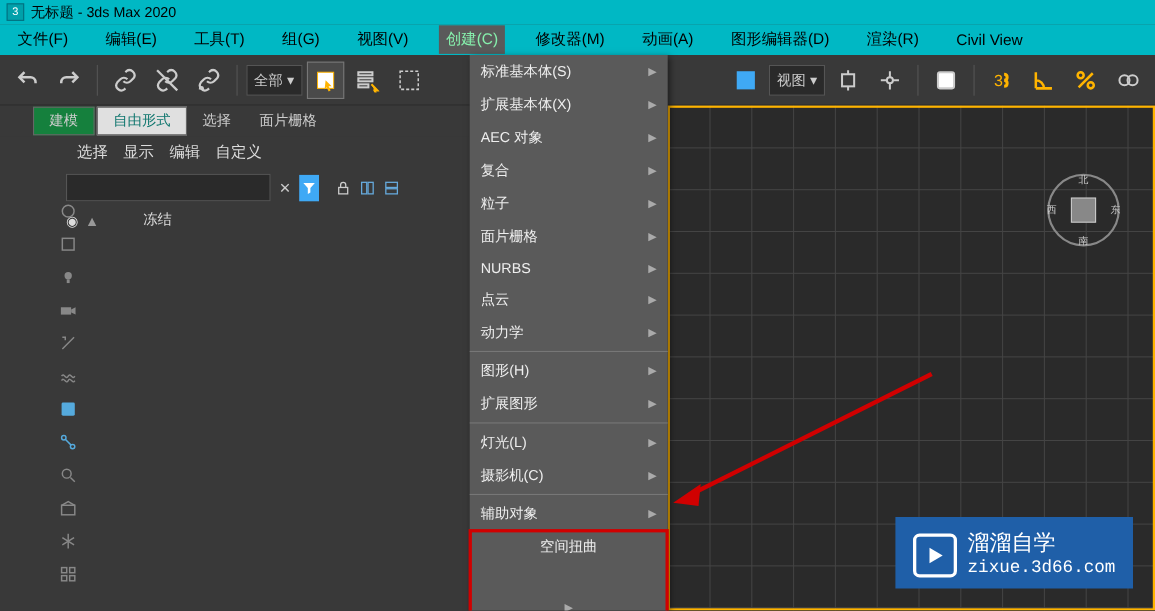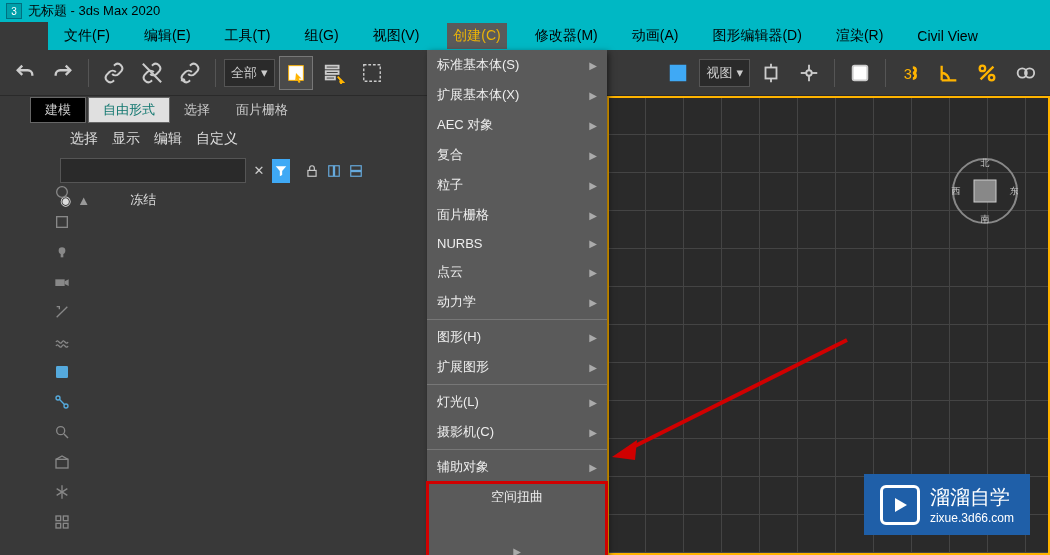--- a/index.html
+++ b/index.html
@@ -1,36 +1,36 @@
 <!DOCTYPE html>
 <html><head>
 <meta charset="utf-8">
 <style>
   * { box-sizing: border-box; margin: 0; padding: 0; font-family: "Microsoft YaHei", sans-serif; }
   body { background: #393939; color: #ccc; width: 1050px; height: 555px; overflow: hidden; position: relative; font-size: 13px; }
   
   .title-bar { background: #00b8c4; height: 22px; display: flex; align-items: center; padding: 0 6px; color: #000; font-size: 13px; }
   .title-bar .icon { width: 16px; height: 16px; background: #00a0aa; border: 1px solid #007080; display: flex; align-items: center; justify-content: center; font-size: 10px; color: #fff; margin-right: 6px; }
   
-  .menu-bar { background: #00b8c4; height: 28px; display: flex; align-items: center; padding: 0 10px; gap: 22px; color: #000; font-size: 14px; margin-left: 48px; }
+  .menu-bar { background: #00b8c4; height: 28px; display: flex; align-items: center; padding: 0 10px; gap: 22px; color: #000; font-size: 14px; }
   .menu-bar .menu-item { cursor: pointer; padding: 4px 6px; }
-  .menu-bar .menu-item.active { background: #5a5a5a; color: #eab308; }
+  .menu-bar .menu-item.active { background: #5a5a5a; color: #86efac; }
   
   .toolbar-main { background: #393939; height: 46px; display: flex; align-items: center; padding: 0 8px; gap: 4px; border-bottom: 1px solid #2a2a2a; }
   .tool-btn { width: 34px; height: 34px; display: flex; align-items: center; justify-content: center; cursor: pointer; color: #ccc; }
   .tool-btn svg { width: 22px; height: 22px; }
   .tool-sep { width: 1px; height: 28px; background: #555; margin: 0 4px; }
   .dropdown-select { background: #2a2a2a; color: #ccc; border: 1px solid #555; padding: 4px 6px; font-size: 13px; display:flex; align-items:center; gap:4px;justify-content:space-between;}
   .tool-btn.highlight { border: 1px solid #777; background: #4a4a4a; }
   .tool-btn.highlight svg { color: #fff; }
   .yellow { color: #ffb400; }
   .selblue { color:#3fa9f5;}
 
   .second-toolbar { background: #393939; height: 28px; display:flex; align-items:center; gap:2px; padding-left:30px; font-size:13px;}
-  .tab-btn { padding: 3px 14px; background:#000000; border:1px solid #666; color:#ccc; cursor:pointer;}
+  .tab-btn { padding: 3px 14px; background:#15803d; border:1px solid #666; color:#ccc; cursor:pointer;}
   .tab-btn.active { background:#e0e0e0; color:#0f766e;}
   .second-toolbar .label-txt{ padding:0 12px; color:#ccc;}
 
   .left-panel { position:absolute; left:0; top:124px; width:425px; bottom:0; background:#393939; }
   .panel-tabs { display:flex; gap:14px; padding:6px 70px 6px 70px; font-size:14px; color:#ddd;}
   .panel-search { display:flex; align-items:center; gap:4px; padding:4px 60px;}
   .panel-search input { flex:1; background:#2a2a2a; border:1px solid #555; color:#ccc; padding:4px; font-size:13px;}
   .panel-search .ico-btn{ width:24px; height:24px; display:flex; align-items:center; justify-content:center; cursor:pointer; color:#ccc;}
   .ico-btn.blue-bg{ background:#3fa9f5;}
   .panel-header { display:flex; padding:4px 60px; font-size:13px; color:#ddd; align-items:center;}
@@ -52,21 +52,21 @@
     background-size:38px 38px;
   }
   .viewport-border{ position:absolute; inset:0; border:2px solid #ffb400; pointer-events:none;}
   
   .nav-cube{ position:absolute; right:30px; top:60px; width:70px; height:70px;}
   
   .red-arrow{ position:absolute; pointer-events:none;}
   
   .watermark{ position:absolute; right:20px; bottom:20px; background:#1f5fa8; color:#fff; padding:10px 16px; display:flex; align-items:flex-end; gap:10px; font-size:20px;}
   .watermark .logo-icon{ width:40px; height:40px; border:3px solid #fff; border-radius:6px; display:flex; align-items:center; justify-content:center;}
-  .watermark .sub{ font-size:12px; display:block;}
+  .watermark .sub{ font-size:16px; display:block;font-family:Liberation Mono, monospace;}
 </style>
 </head>
 <body>
 
 <div class="title-bar">
   <div class="icon">3</div>
   <span>无标题 - 3ds Max 2020</span>
 </div>
 
 <div class="menu-bar">

